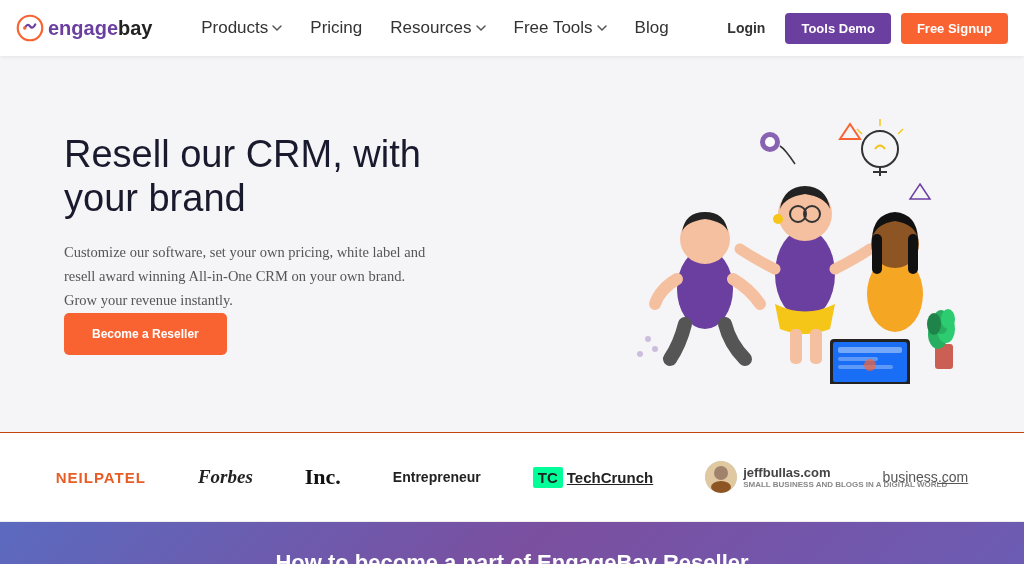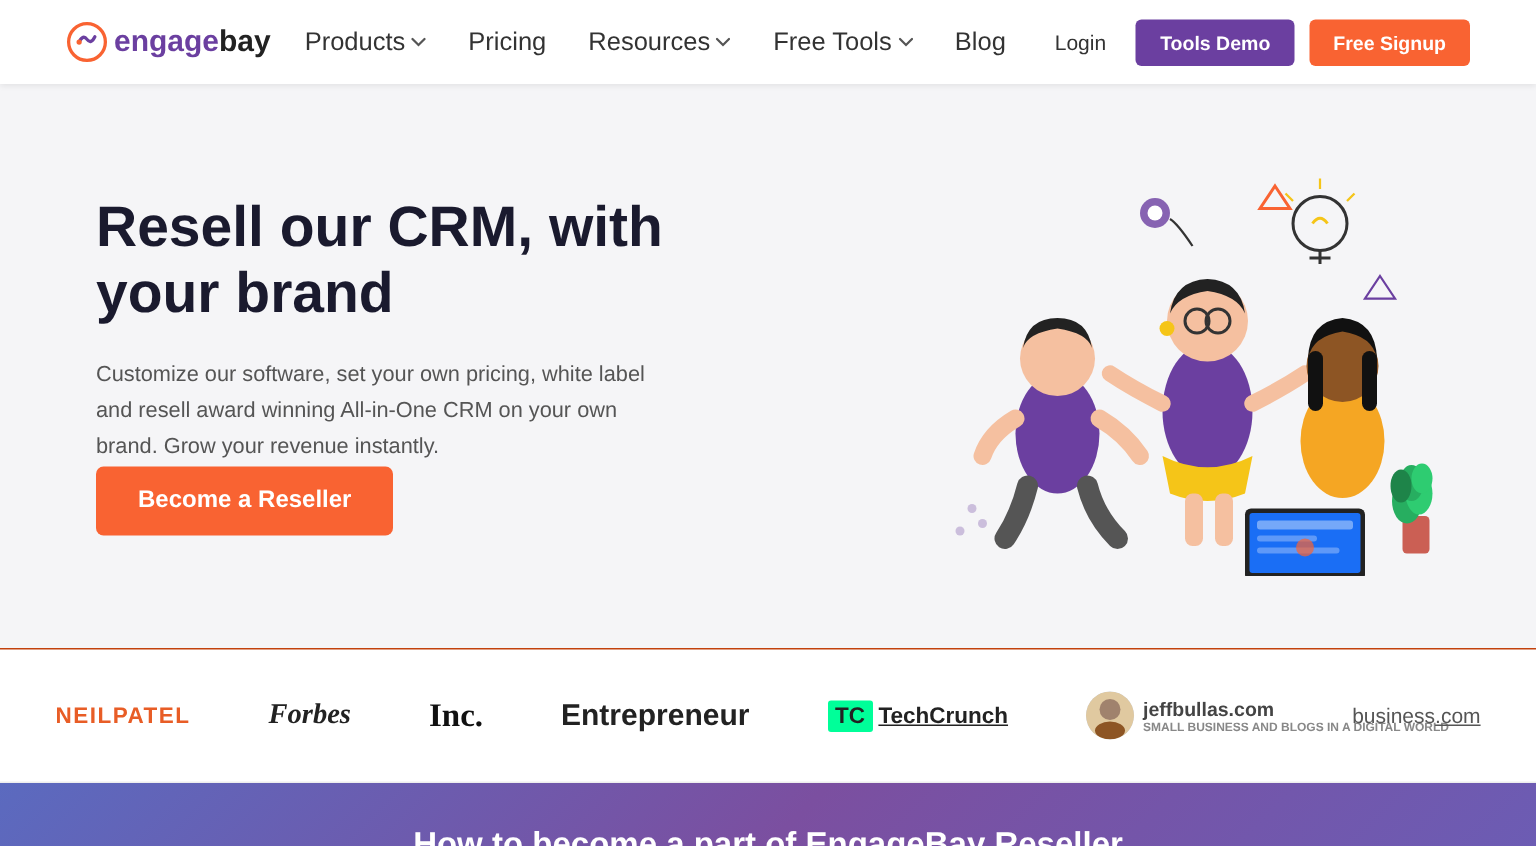--- a/index.html
+++ b/index.html
@@ -3,21 +3,21 @@
   <meta charset="utf-8">
   <style>
     * { margin: 0; padding: 0; box-sizing: border-box; }
     body { font-family: -apple-system, BlinkMacSystemFont, 'Segoe UI', sans-serif; background: #fff; width: 1024px; overflow-x: hidden; }
 
     
     .navbar {
       display: flex;
       align-items: center;
       justify-content: space-between;
-      padding: 0 44px;
+      padding: 0 16px;
       height: 56px;
       background: #fff;
       box-shadow: 0 1px 4px rgba(0,0,0,0.08);
       position: relative;
       z-index: 10;
     }
     .navbar-logo {
       display: flex;
       align-items: center;
       gap: 4px;
@@ -56,21 +56,21 @@
     .navbar-actions {
       display: flex;
       align-items: center;
       gap: 10px;
     }
     .btn-login {
       background: none;
       border: none;
       font-size: 14px;
       color: #333;
-      font-weight: 400;
+      font-weight: 700;
       cursor: pointer;
       padding: 6px 10px;
     }
     .btn-free-demo {
       background: #6b3fa0;
       color: #fff;
       border: none;
       border-radius: 4px;
       padding: 8px 16px;
       font-size: 13px;
@@ -97,38 +97,39 @@
       padding: 48px 64px 48px 64px;
       min-height: 330px;
       position: relative;
       overflow: hidden;
     }
     .hero-content {
       max-width: 420px;
     }
     .hero-title {
       font-size: 38px;
-      font-weight: 700;
+      font-weight: 400;
       color: #1a1a2e;
       line-height: 1.15;
       margin-bottom: 20px;
     }
     .hero-desc {
       font-size: 14.5px;
       color: #555;
       line-height: 1.65;
       max-width: 370px;
+      font-family: Liberation Serif, serif;
     }
     .btn-reseller {
       background: #f96332;
       color: #fff;
       border: none;
       border-radius: 5px;
       padding: 14px 28px;
-      font-size: 16px;
+      font-size: 12px;
       font-weight: 600;
       cursor: pointer;
     }
     .hero-illustration {
       width: 420px;
       height: 280px;
       position: relative;
       flex-shrink: 0;
     }
 
@@ -160,21 +161,21 @@
     .logo-item {
       display: flex;
       align-items: center;
       font-weight: 700;
       font-size: 17px;
       white-space: nowrap;
     }
     .logo-neilpatel { color: #e85d26; font-size: 15px; letter-spacing: 1px; }
     .logo-forbes { color: #222; font-size: 19px; font-style: italic; font-weight: 900; font-family: Georgia, serif; }
     .logo-inc { color: #111; font-size: 22px; font-weight: 900; font-family: Georgia, serif; }
-    .logo-entrepreneur { color: #222; font-size: 20px; font-weight: 700; }
+    .logo-entrepreneur { color: #222; font-size: 14px; font-weight: 700; }
     .logo-techcrunch { display: flex; align-items: center; gap: 4px; }
     .tc-box { background: #0f9; color: #222; font-weight: 700; font-size: 15px; padding: 2px 5px; border-radius: 2px; }
     .tc-text { color: #222; font-size: 15px; font-weight: 700; text-decoration: underline; }
     .logo-jeffbullas { display: flex; align-items: center; gap: 6px; color: #444; font-size: 12px; font-weight: 600; }
     .jeff-avatar { width: 32px; height: 32px; border-radius: 50%; background: #ccc; overflow: hidden; }
     .logo-businesscom { color: #3d9970; font-size: 14px; font-weight: 700; }
     .logo-businesscom span { color: #555; font-weight: 400; }
 
     
     .bottom-banner {

